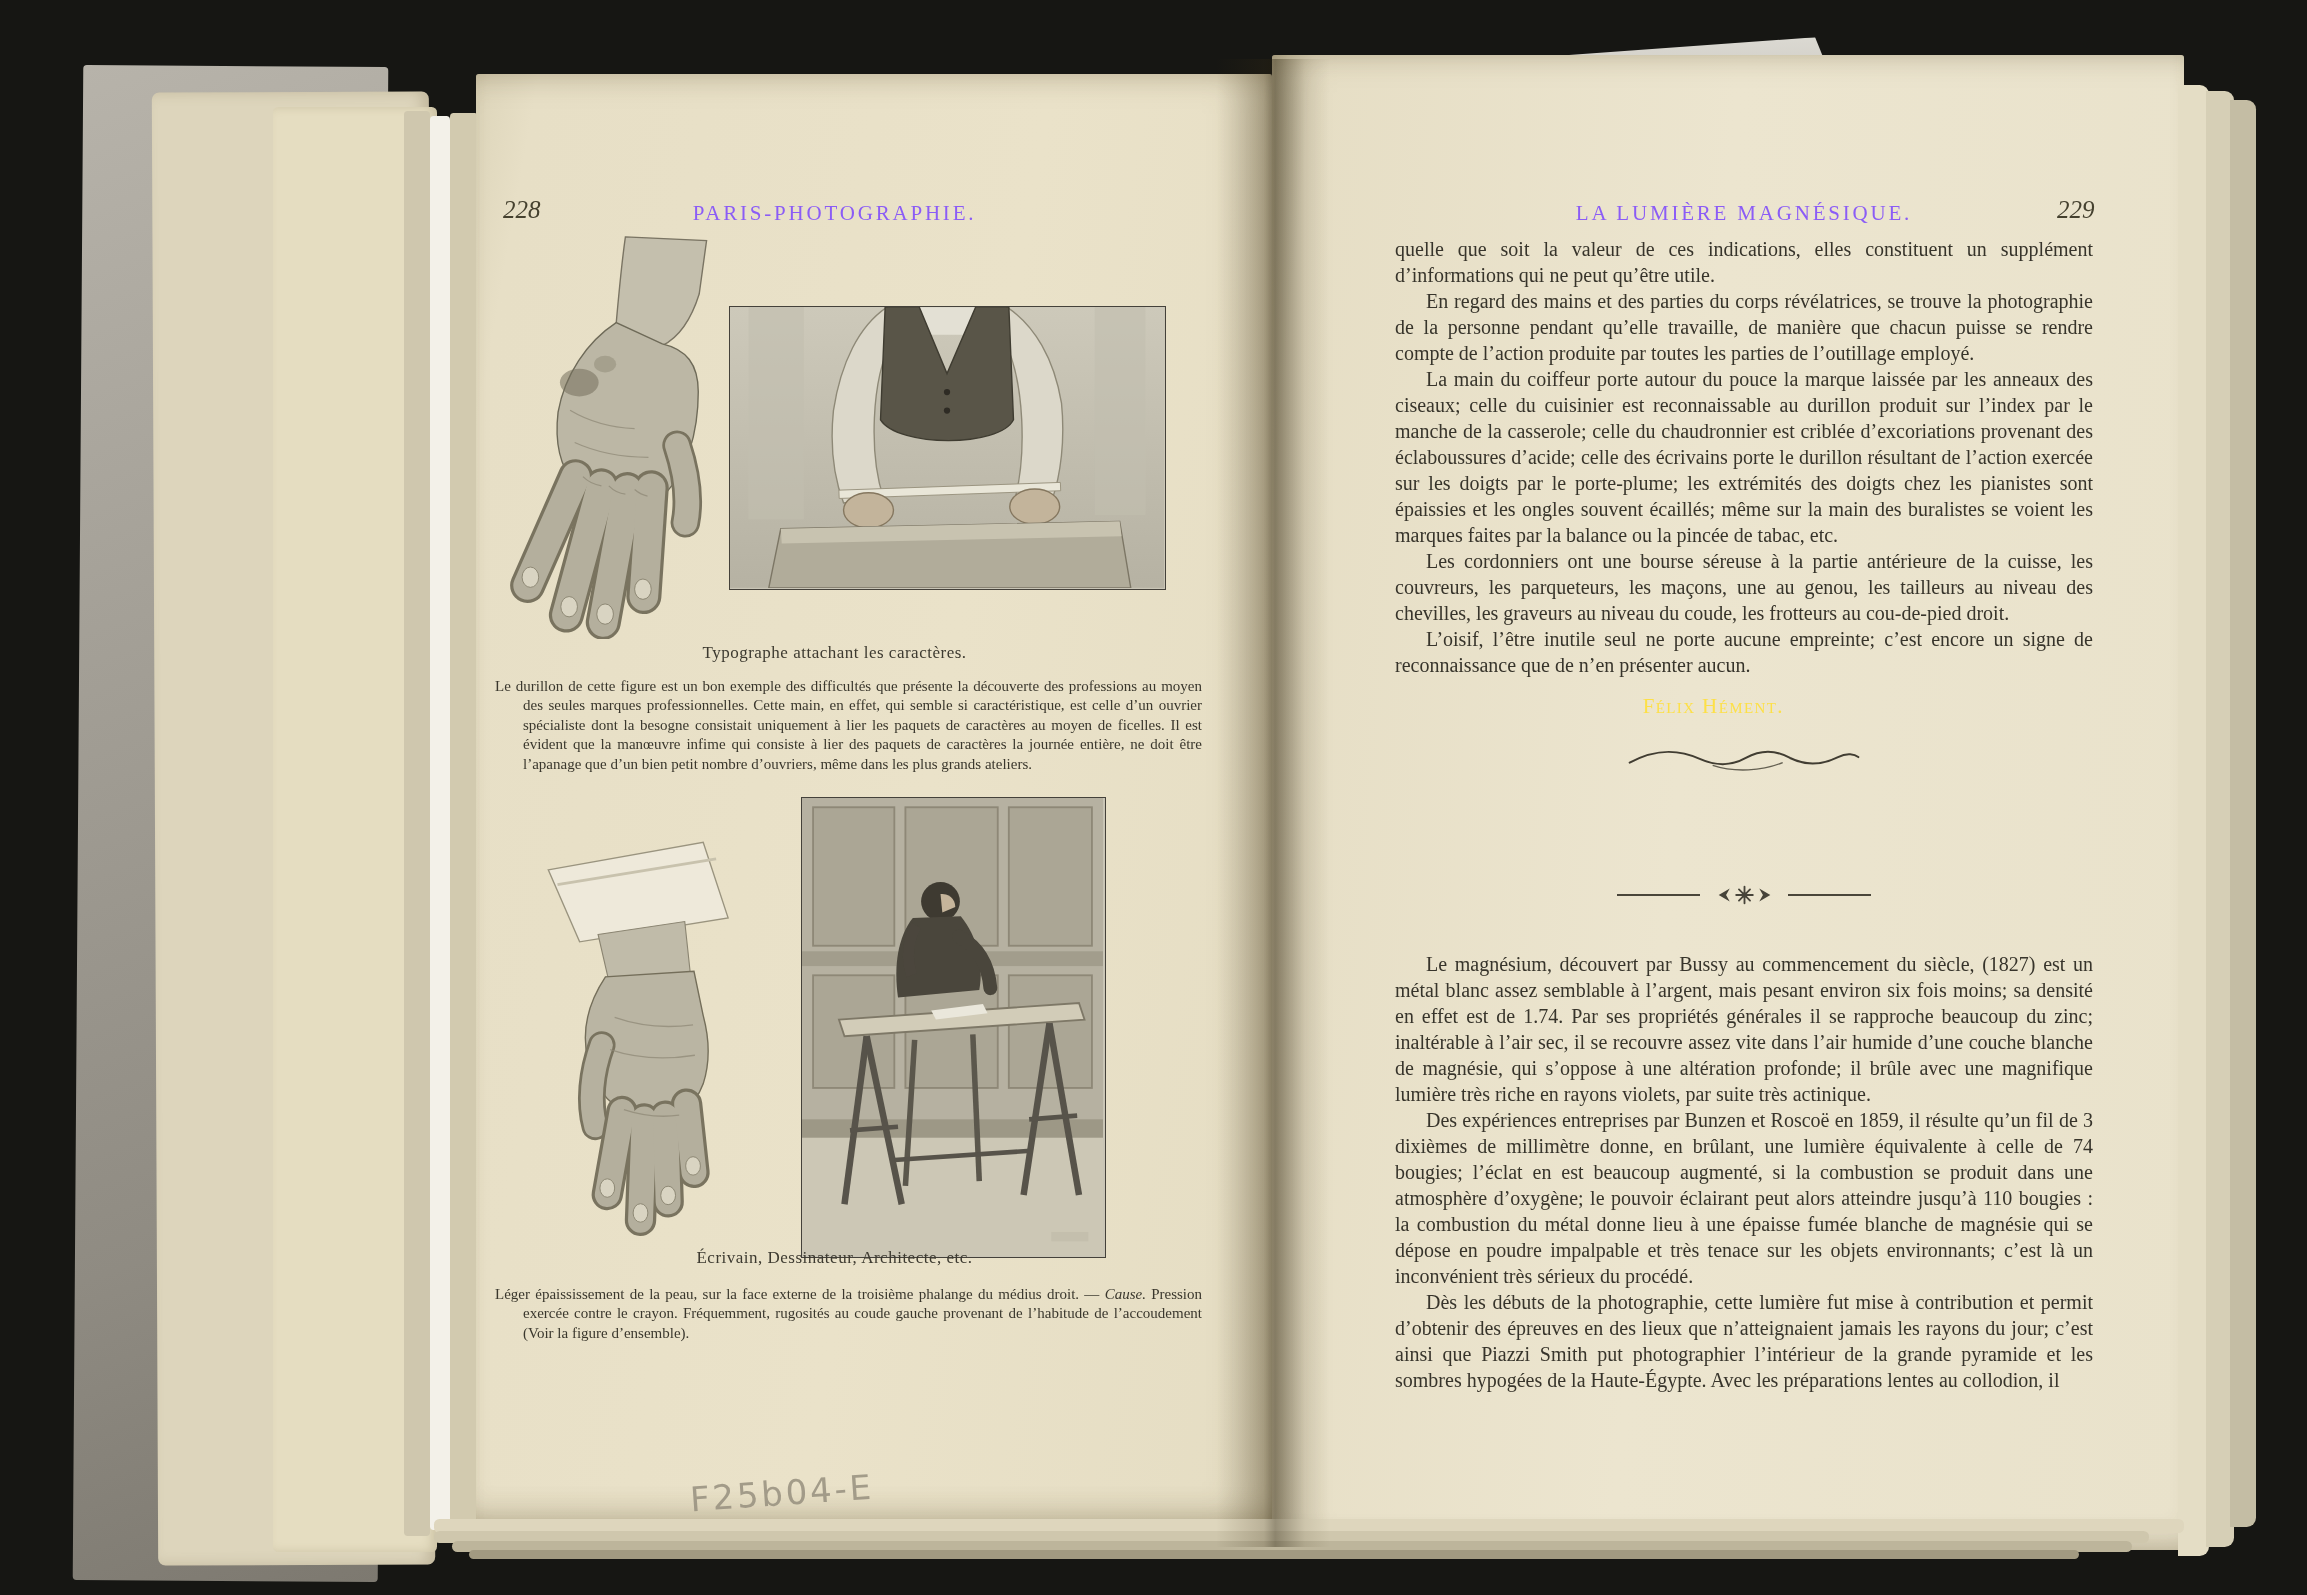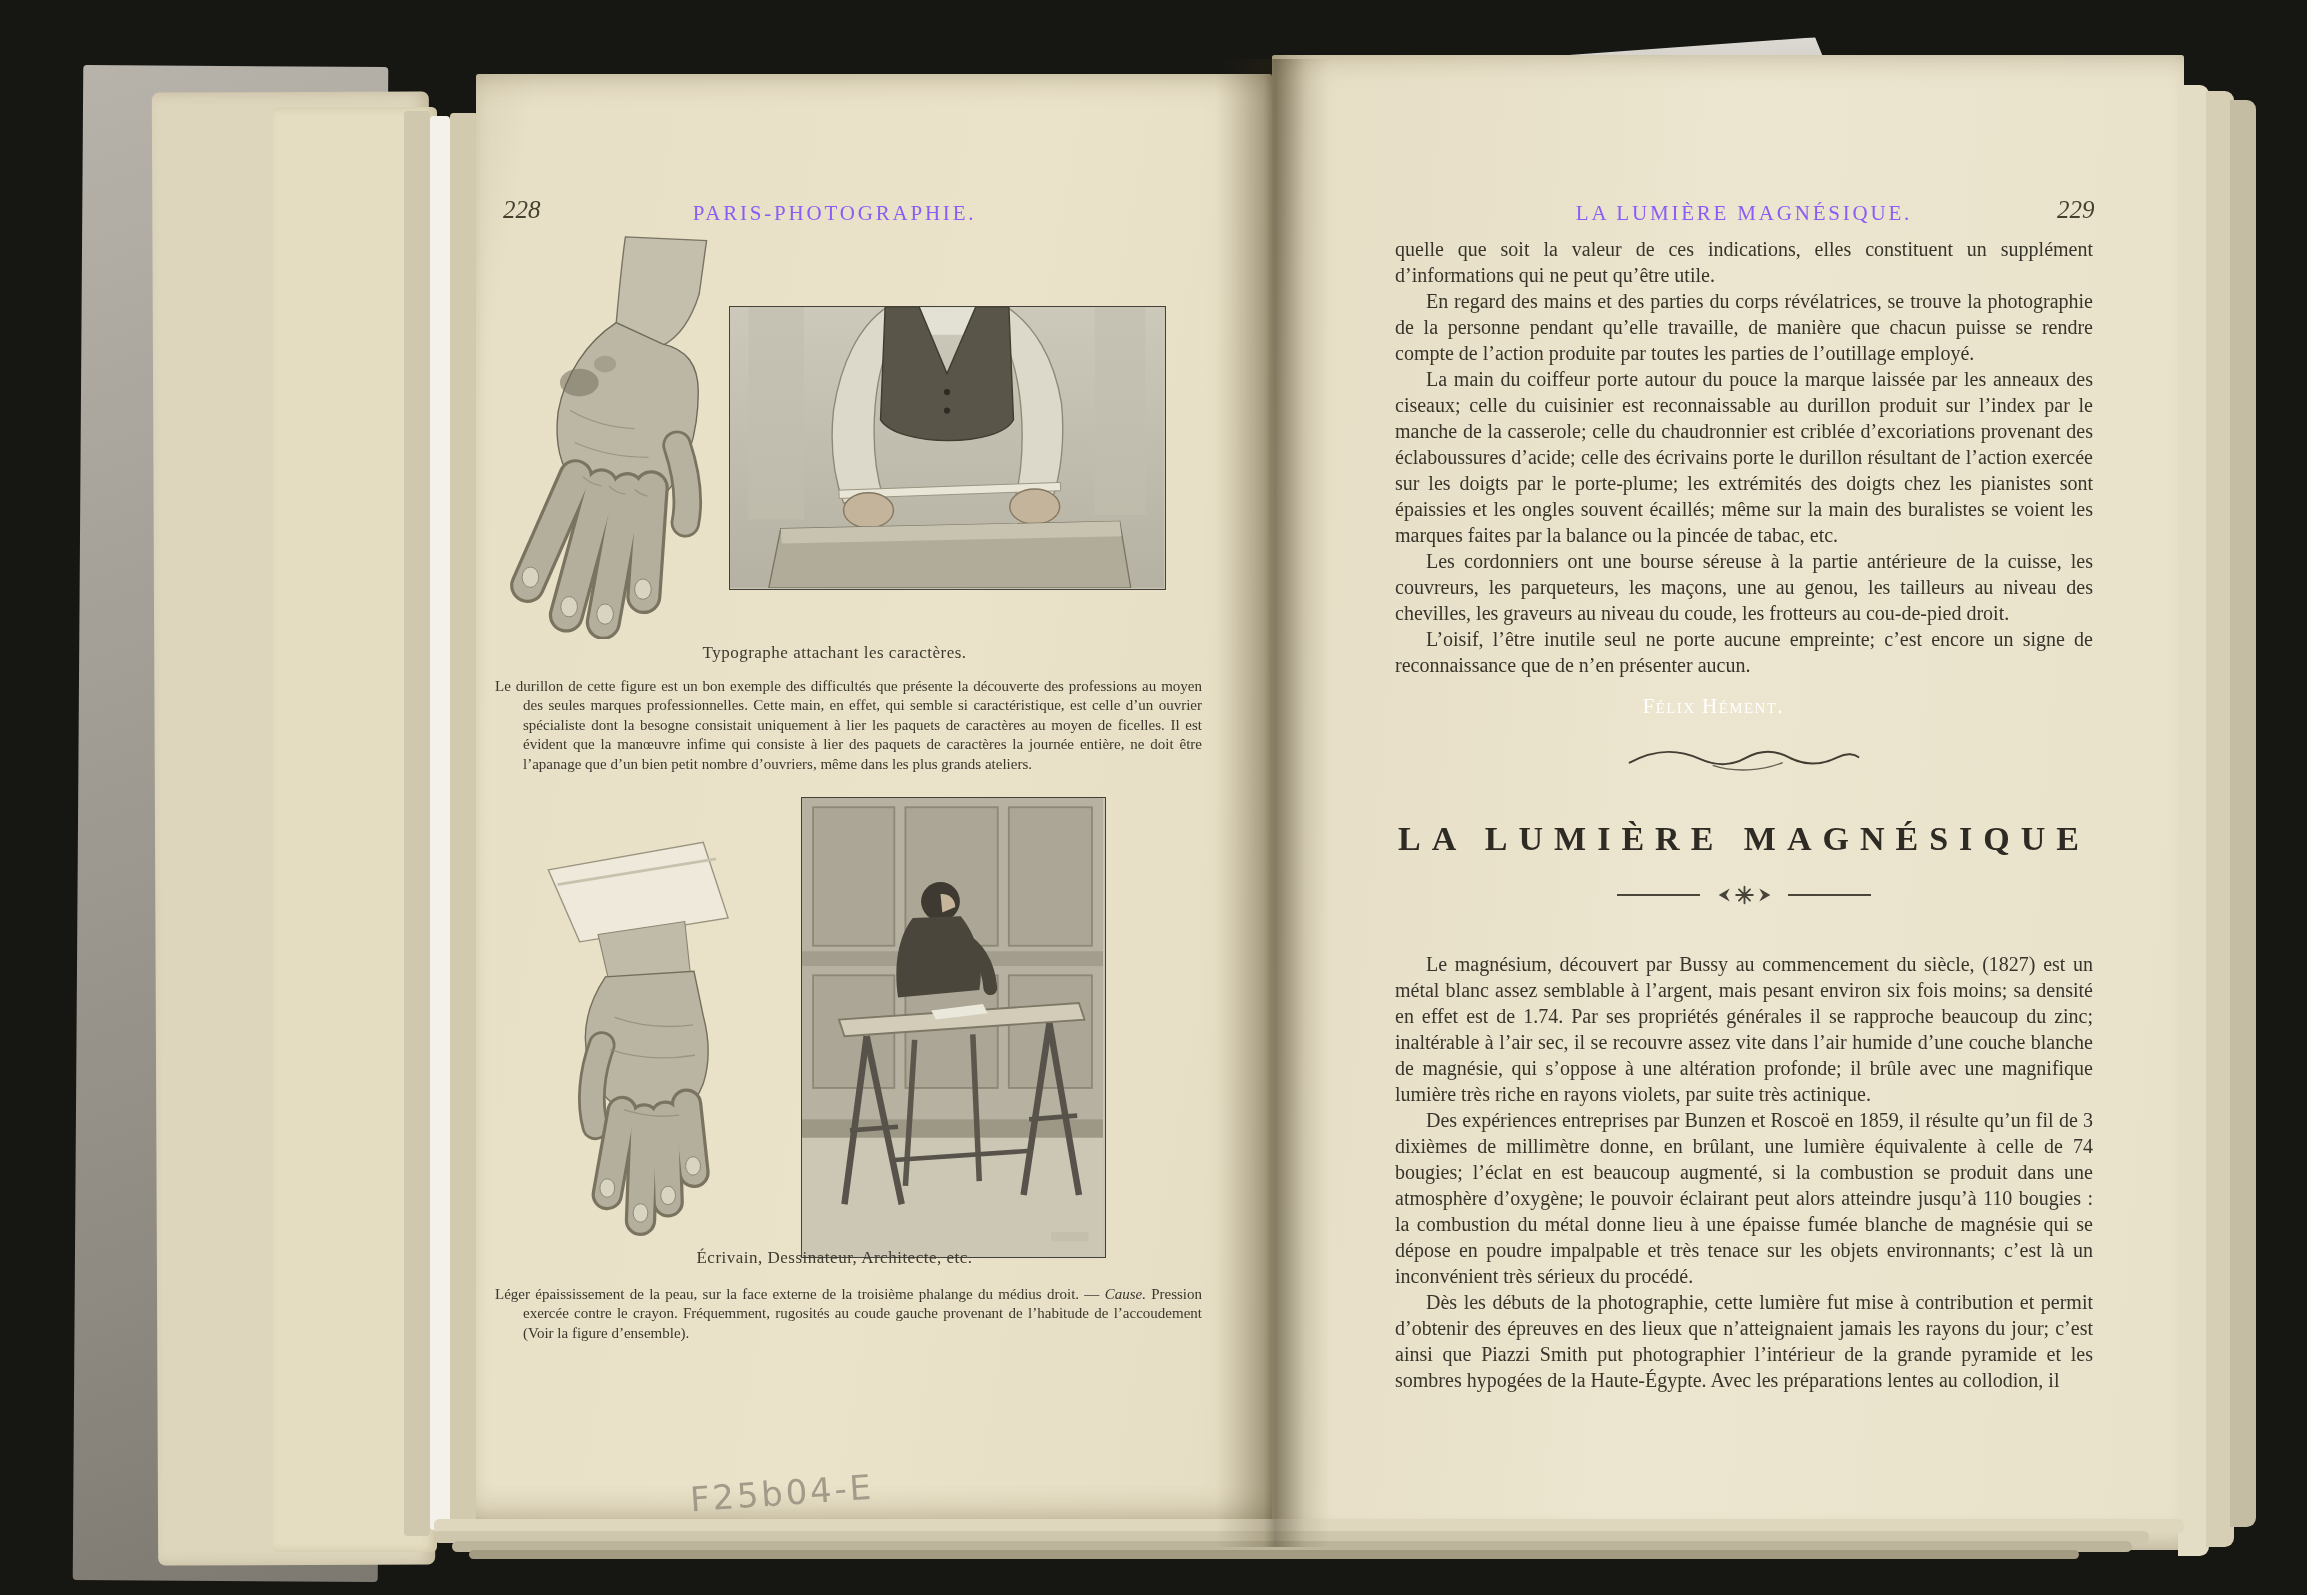--- a/index.html
+++ b/index.html
@@ -47,21 +47,21 @@
 
   
   .runhead{font-size:21px;letter-spacing:2.8px;color:#8b5cf6;}
   .pagenum{font-size:25px;color:#45412f;font-style:italic;}
   .bodytextR{font-size:20px;line-height:26px;text-align:justify;color:#37342b;}
   .bodytextR p{margin:0;}
   .bodytextR p.ind{text-indent:31px;}
   .smalltext{font-size:15px;line-height:19.4px;text-align:justify;color:#3a372d;
              padding-left:28px;text-indent:-28px;}
   .caption{font-size:17px;letter-spacing:0.5px;text-align:center;color:#3d3a30;}
-  .signature{font-size:21px;font-variant-caps:small-caps;letter-spacing:1.4px;color:#ffffff;}
+  .signature{font-size:21px;font-variant-caps:small-caps;letter-spacing:1.4px;color:#fde047;}
   .article-title{font-size:34px;font-weight:700;letter-spacing:11px;text-align:center;color:#2e2b24;}
   .handnote{font-family:"DejaVu Sans",sans-serif;font-size:34px;letter-spacing:2.8px;color:#97907f;
             transform:rotate(-4deg);opacity:.85;}
   .ornrow{display:flex;align-items:center;justify-content:center;gap:14.8px;}
   .orn-line{width:83px;height:1.8px;background:#4a463a;}
   .photo-frame{border:1.8px solid #44413a;background:#c9c5b6;box-sizing:border-box;}
 </style>
 </head>
 <body>
 
@@ -246,21 +246,20 @@
     <p class="ind">L’oisif, l’être inutile seul ne porte aucune empreinte; c’est encore un signe de reconnaissance que de n’en présenter aucun.</p>
   </div>
 
   <div class="abs signature" style="left:1395px;top:694px;width:698px;text-align:right;padding-right:309px;box-sizing:border-box;">Félix Hément.</div>
 
   <svg class="abs" style="left:1624px;top:746px;" width="240" height="29.5" viewBox="0 0 260 32" role="img">
     <path d="M6,18 C36,2 60,4 82,14 C100,22 116,22 132,13 C148,4 164,4 180,13 C196,21 214,21 232,12 C242,7 250,9 254,12" stroke="#413d32" stroke-width="2.2" fill="none" stroke-linecap="round"></path>
     <path d="M96,21 C120,29 150,27 172,18" stroke="#413d32" stroke-width="1.4" fill="none" opacity=".8"></path>
   </svg>
 
-  <div class="abs article-title" style="left:1395px;top:820px;width:698px;">LA LUMIÈRE MAGNÉSIQUE</div>
 
   <div class="abs ornrow" style="left:1395px;top:882px;width:698px;">
     <div class="orn-line"></div>
     <svg width="59" height="26" viewBox="0 0 64 28" role="img">
       <path d="M4,14 L16,7 L12,14 L16,21 Z" fill="#47443a"></path>
       <path d="M60,14 L48,7 L52,14 L48,21 Z" fill="#47443a"></path>
       <g stroke="#47443a" stroke-width="2" stroke-linecap="round">
         <path d="M32,5 L32,23"></path>
           <path d="M23,14 L41,14"></path>
         <path d="M26,8 L38,20"></path>

